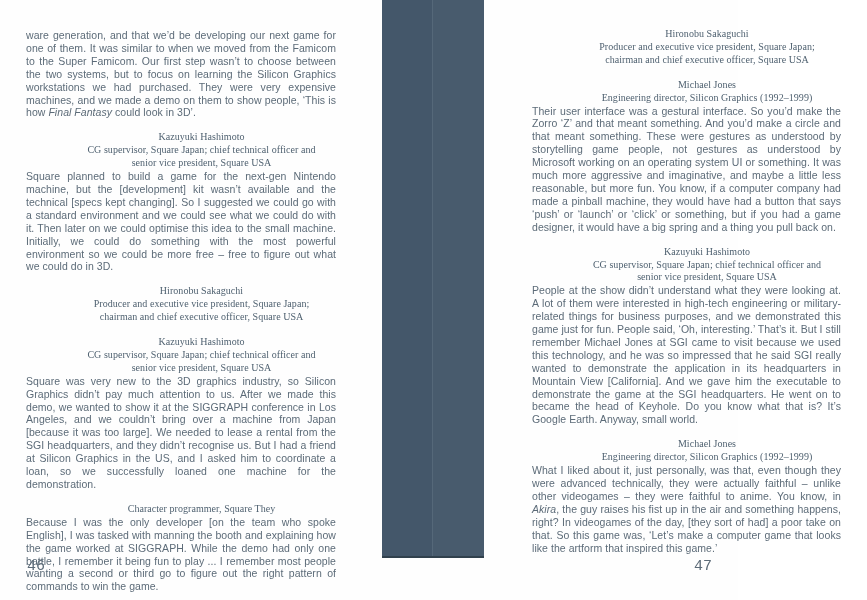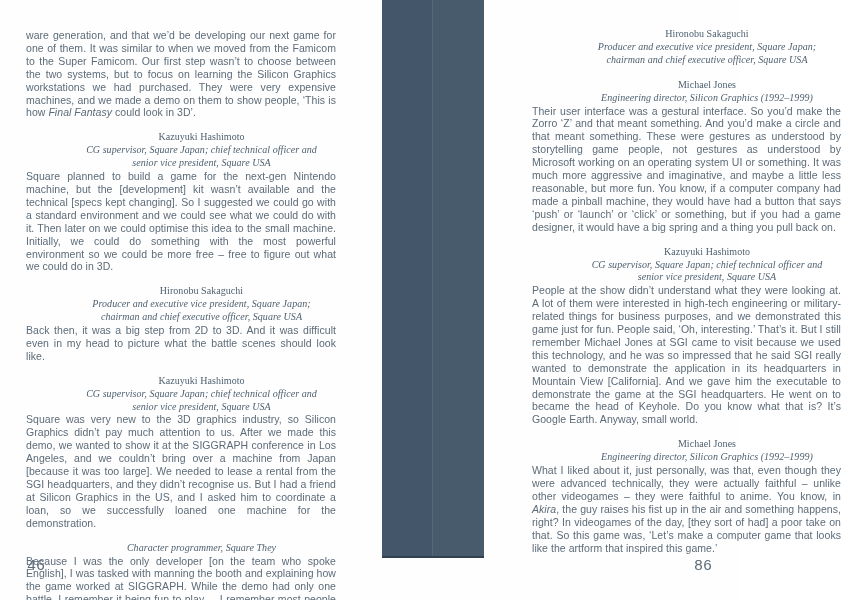--- a/index.html
+++ b/index.html
@@ -41,21 +41,21 @@
   .para { margin: 0; }
   .para .it { font-style: italic; }
   .speaker {
     margin: 12px 0 0 41px;
     text-align: center;
     font-family: "Liberation Serif", serif;
     font-size: 10px;
     line-height: 12.9px;
     color: var(--speaker, #4f6170);
   }
-  .speaker-role { font-style: italic; }
+  .speaker-role { }
   .page:first-child { margin-top: 0; }
   .page > .speaker:first-child { margin-top: 0; }
   .pageno {
     position: absolute;
     font-family: Liberation Mono, monospace;
     font-size: 15px;
     color: var(--text, #5c6b78);
   }
   .pageno-left  { left: 27px;  top: 558px; }
   .pageno-right { right: 26px; top: 558px; }
@@ -75,21 +75,20 @@
         <div class="speaker-name">Kazuyuki Hashimoto</div>
         <div class="speaker-role">CG supervisor, Square Japan; chief technical officer and</div>
         <div class="speaker-role">senior vice president, Square USA</div>
       </div>
       <div class="para"><span>Square planned to build a game for the next-gen Nintendo machine, but the [development] kit wasn’t available and the technical [specs kept changing]. So I suggested we could go with a standard environment and we could see what we could do with it. Then later on we could optimise this idea to the small machine. Initially, we could do something with the most powerful environment so we could be more free – free to figure out what we could do in 3D.</span></div>
       <div class="speaker">
         <div class="speaker-name">Hironobu Sakaguchi</div>
         <div class="speaker-role">Producer and executive vice president, Square Japan;</div>
         <div class="speaker-role">chairman and chief executive officer, Square USA</div>
       </div>
-      <div class="para"><span>Back then, it was a big step from 2D to 3D. And it was difficult even in my head to picture what the battle scenes should look like.</span></div>
       <div class="speaker">
         <div class="speaker-name">Kazuyuki Hashimoto</div>
         <div class="speaker-role">CG supervisor, Square Japan; chief technical officer and</div>
         <div class="speaker-role">senior vice president, Square USA</div>
       </div>
       <div class="para"><span>Square was very new to the 3D graphics industry, so Silicon Graphics didn’t pay much attention to us. After we made this demo, we wanted to show it at the SIGGRAPH conference in Los Angeles, and we couldn’t bring over a machine from Japan [because it was too large]. We needed to lease a rental from the SGI headquarters, and they didn’t recognise us. But I had a friend at Silicon Graphics in the US, and I asked him to coordinate a loan, so we successfully loaned one machine for the demonstration.</span></div>
       <div class="speaker">
         <div class="speaker-role">Character programmer, Square They</div>
       </div>
       <div class="para"><span>Because I was the only developer [on the team who spoke English], I was tasked with manning the booth and explaining how the game worked at SIGGRAPH. While the demo had only one battle, I remember it being fun to play ... I remember most people wanting a second or third go to figure out the right pattern of commands to win the game.</span></div>
@@ -113,15 +112,15 @@
       </div>
       <div class="para"><span>People at the show didn’t understand what they were looking at. A lot of them were interested in high-tech engineering or military-related things for business purposes, and we demonstrated this game just for fun. People said, ‘Oh, interesting.’ That’s it. But I still remember Michael Jones at SGI came to visit because we used this technology, and he was so impressed that he said SGI really wanted to demonstrate the application in its headquarters in Mountain View [California]. And we gave him the executable to demonstrate the game at the SGI headquarters. He went on to became the head of Keyhole. Do you know what that is? It’s Google Earth. Anyway, small world.</span></div>
       <div class="speaker">
         <div class="speaker-name">Michael Jones</div>
         <div class="speaker-role">Engineering director, Silicon Graphics (1992–1999)</div>
       </div>
       <div class="para"><span>What I liked about it, just personally, was that, even though they were advanced technically, they were actually faithful – unlike other videogames – they were faithful to anime. You know, in </span><span class="it">Akira</span><span>, the guy raises his fist up in the air and something happens, right? In videogames of the day, [they sort of had] a poor take on that. So this game was, ‘Let’s make a computer game that looks like the artform that inspired this game.’</span></div>
     </div>
 
   <div class="pageno pageno-left">46</div>
-  <div class="pageno pageno-right">86</div>
+  <div class="pageno pageno-right">47</div>
 
 </div>
 
 </body></html>

